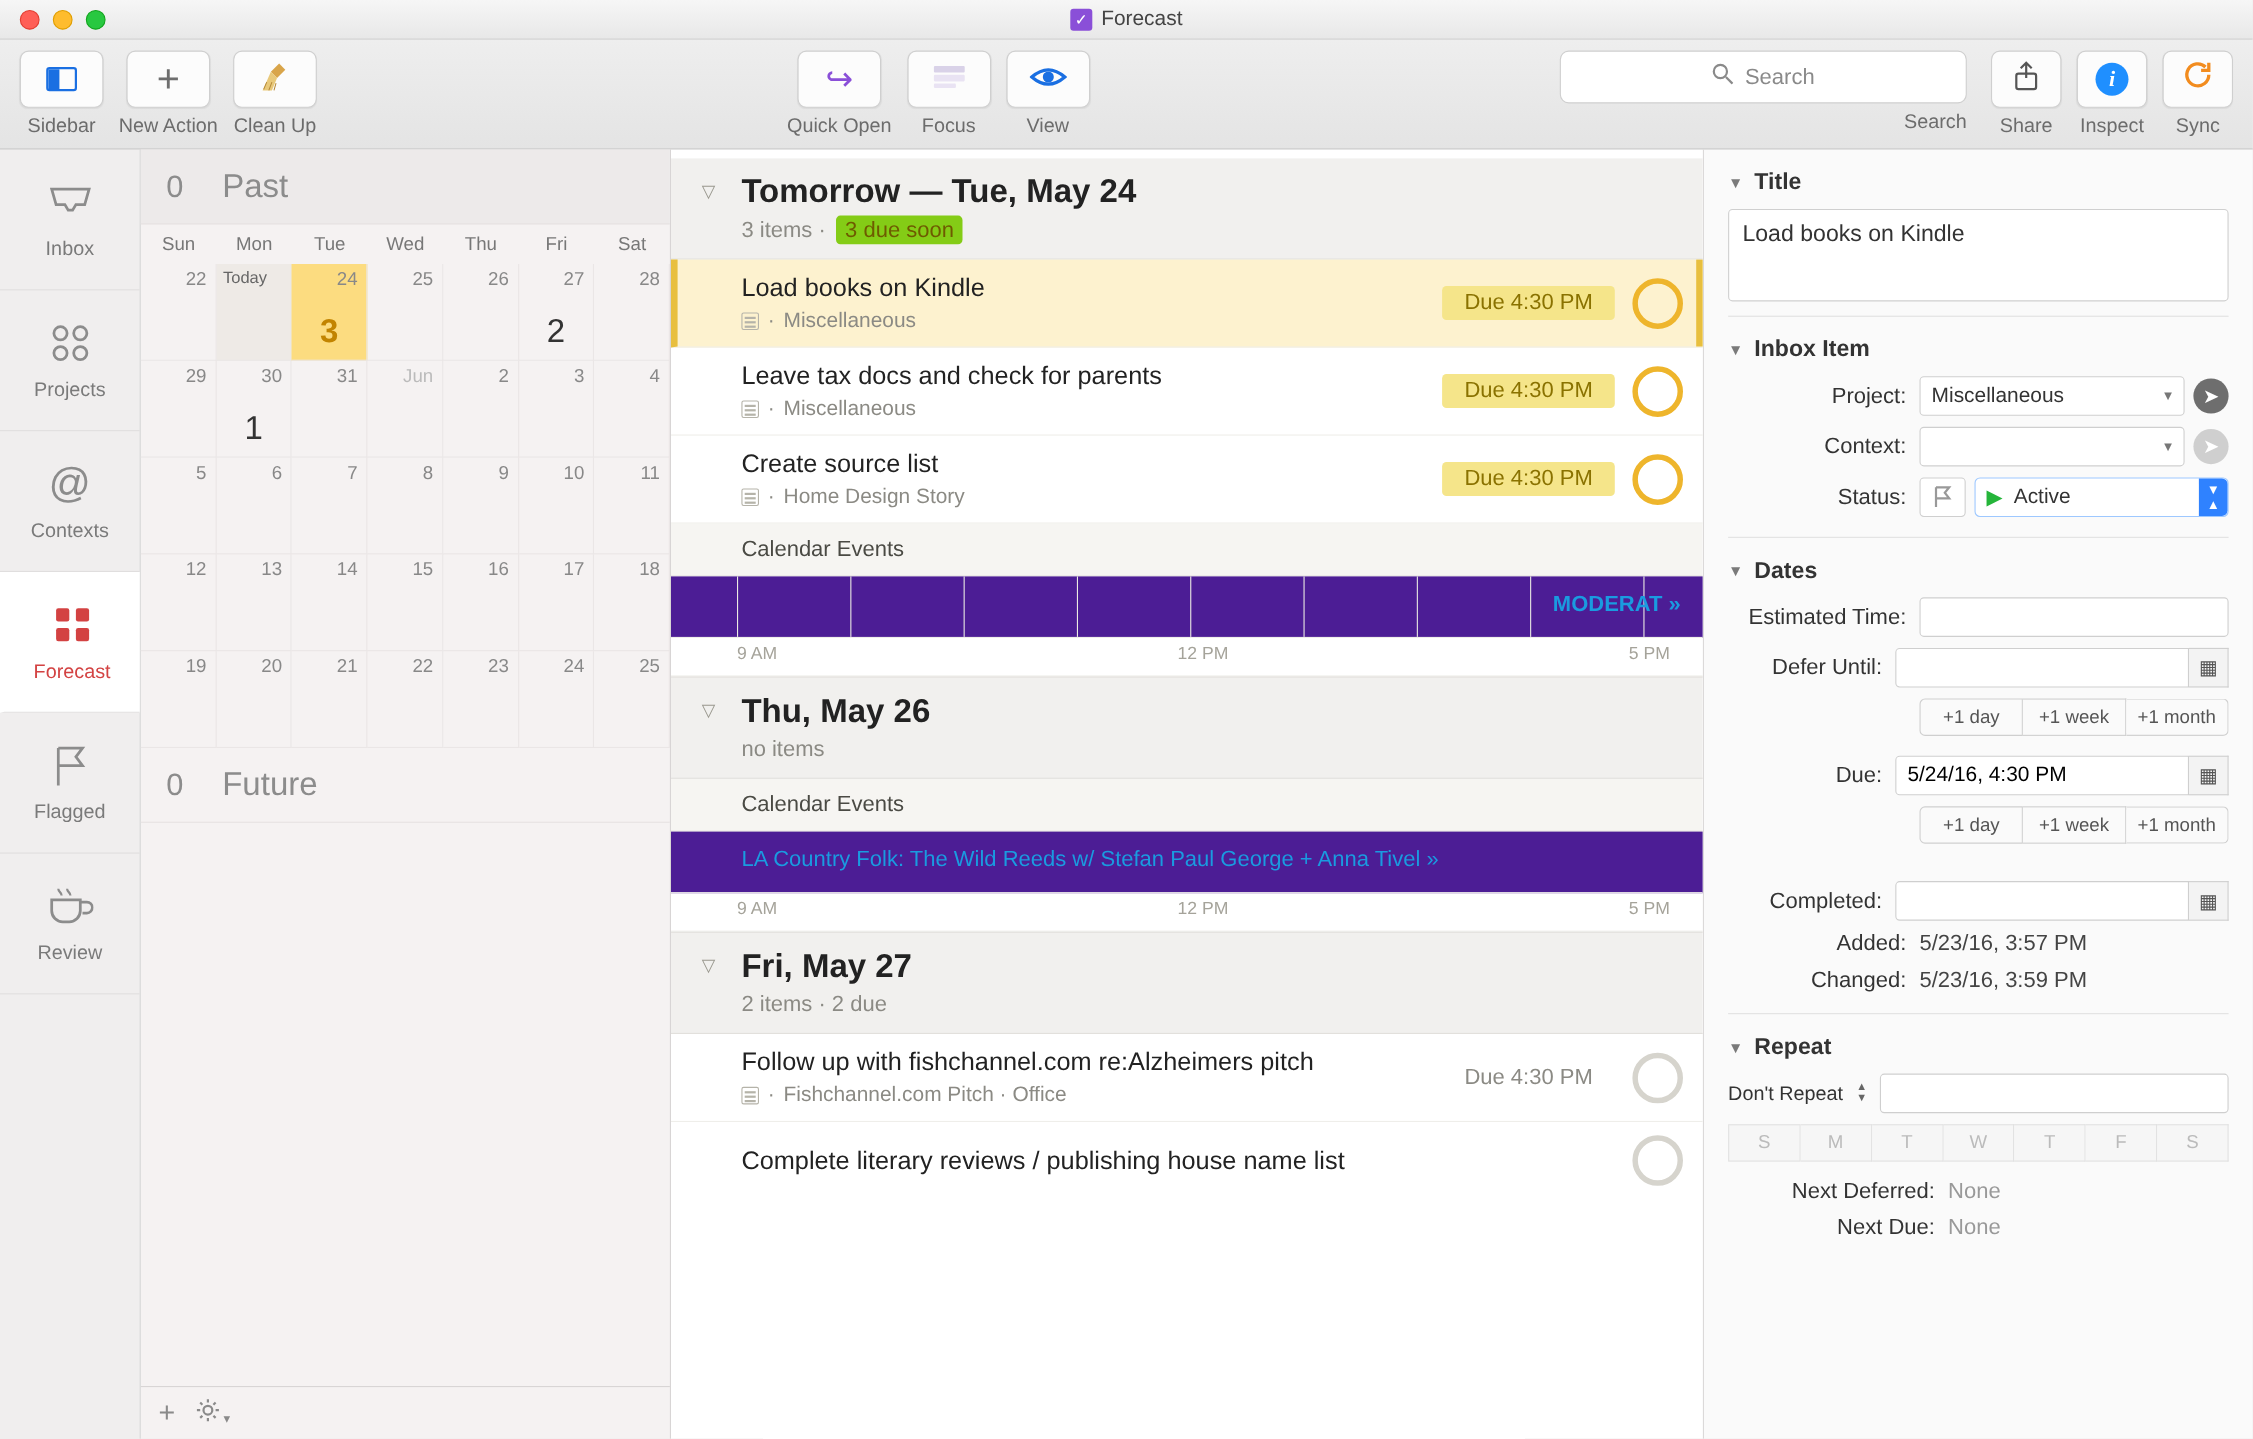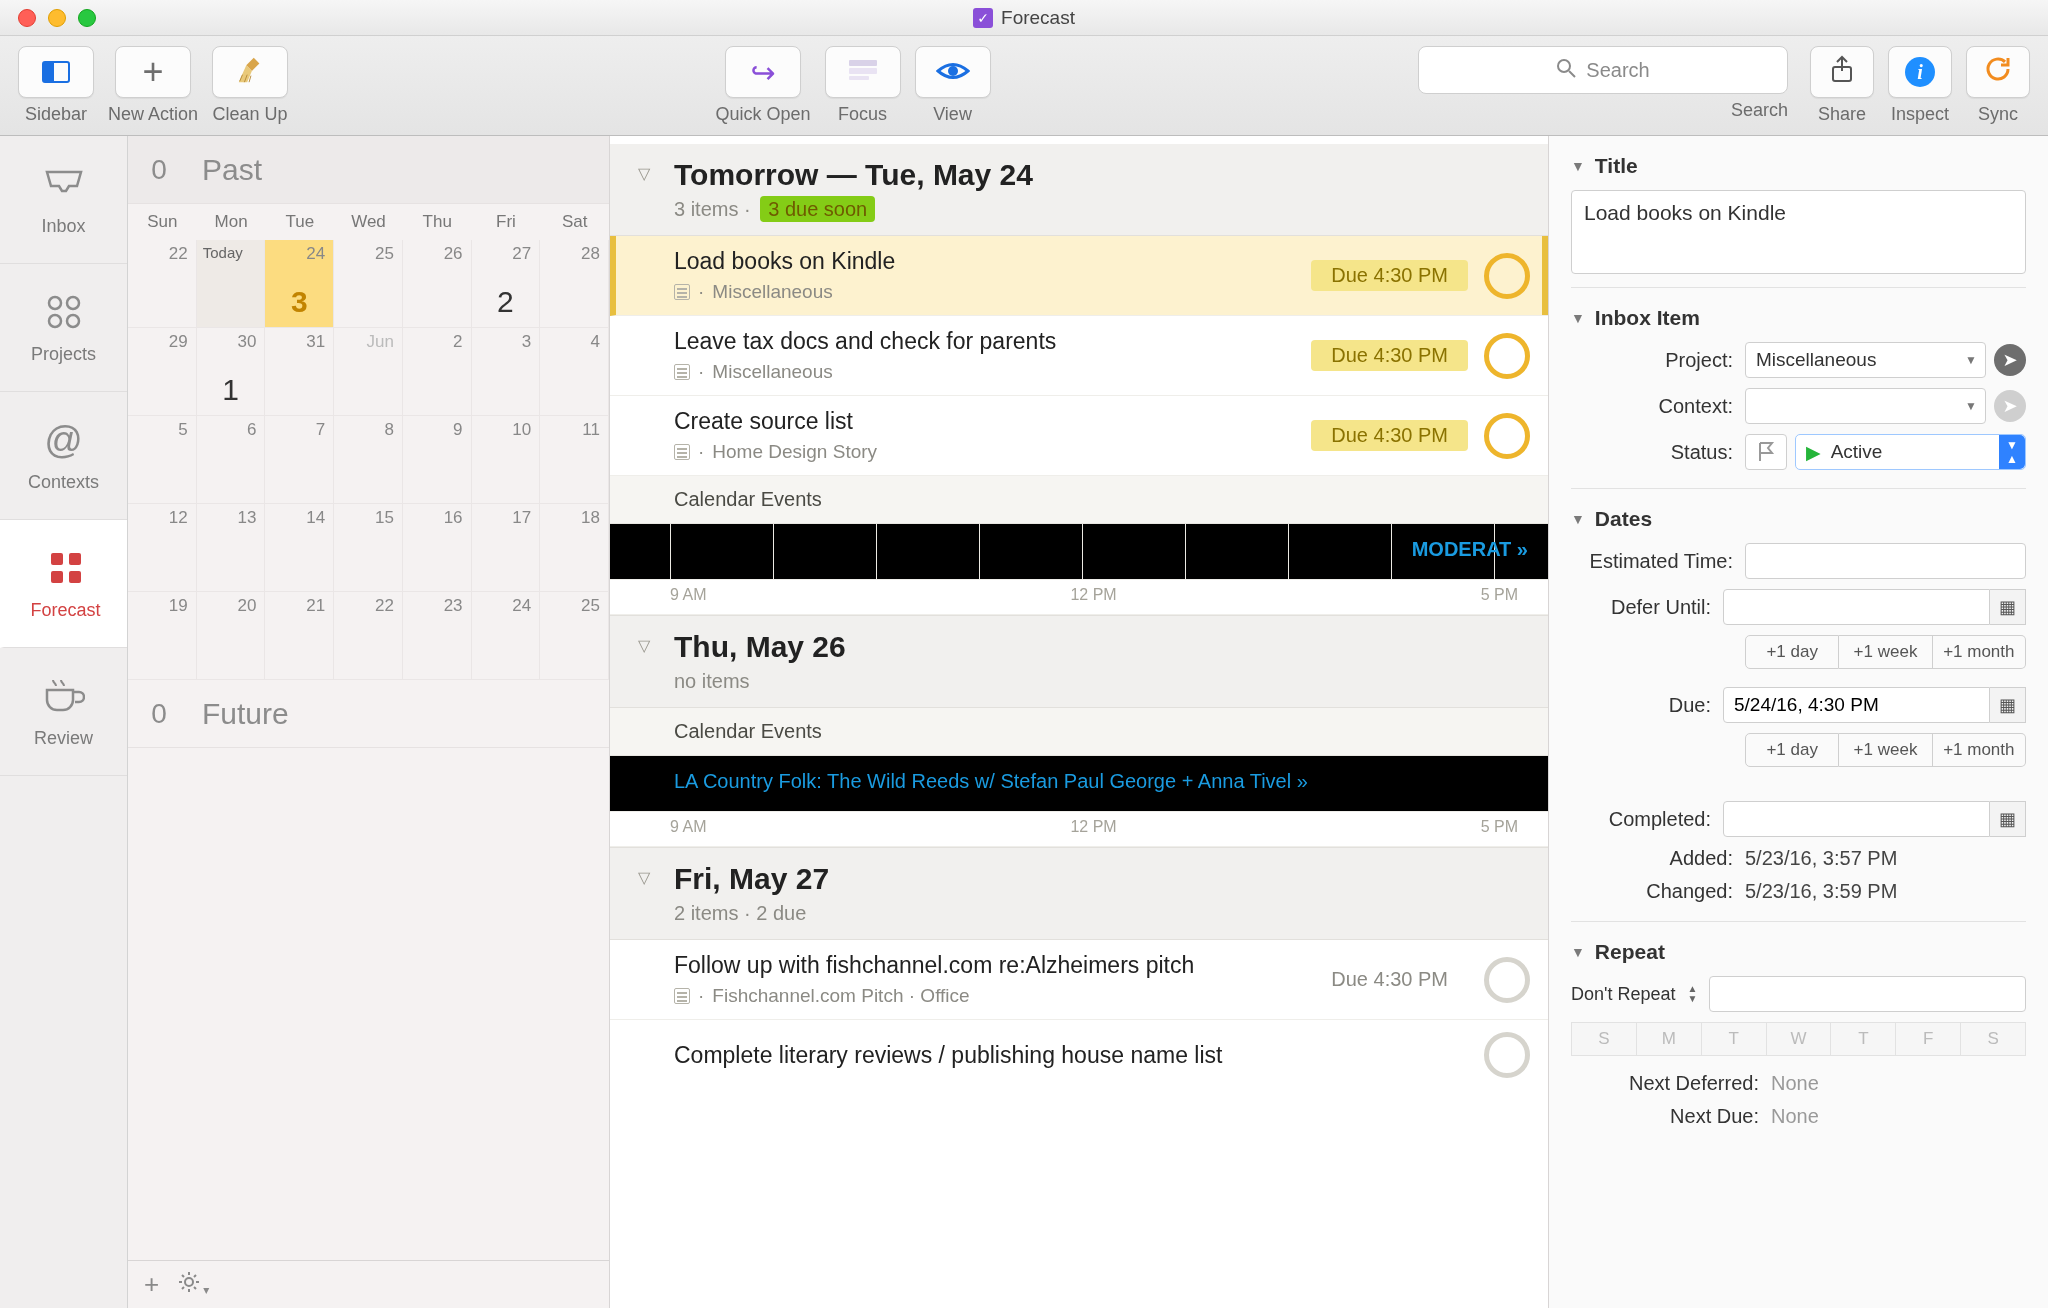--- a/index.html
+++ b/index.html
@@ -148,21 +148,21 @@
 .task-meta{font-size:19px;color:#8b8a84;margin-top:6px;display:flex;align-items:center;gap:8px;}
 .task-meta .noteicon{width:16px;height:16px;border:1.5px solid #b5b3a9;border-radius:2px;display:inline-block;position:relative;}
 .task-meta .noteicon::before{content:"";position:absolute;left:2px;right:2px;top:3px;height:1.5px;background:#b5b3a9;box-shadow:0 4px 0 #b5b3a9,0 8px 0 #b5b3a9;}
 .task-due{font-size:20px;color:#8a7200;background:#f5e58a;padding:4px 20px;border-radius:4px;margin-right:16px;white-space:nowrap;}
 .task-due.plain{background:transparent;color:#8b8a84;}
 .task-circle{
   width:46px;height:46px;border:5px solid #eeb52c;border-radius:50%;flex-shrink:0;
 }
 .task-circle.gray{border-color:#d6d4cd;}
 .timeline{
-  height:56px;position:relative;border-bottom:1px solid #efeeea;background:#000000;
+  height:56px;position:relative;border-bottom:1px solid #efeeea;background:#4c1d95;
 }
 .timeline .ticks{position:absolute;left:60px;right:20px;top:0;bottom:0;}
 .timeline .tick{position:absolute;top:0;bottom:0;width:1px;background:#eceae4;}
 .timeline .event{
   position:absolute;right:20px;top:14px;color:#1a9be0;font-size:20px;font-weight:500;
   white-space:nowrap;overflow:hidden;text-overflow:ellipsis;max-width:760px;
 }
 .timeline-labels{display:flex;justify-content:space-between;padding:6px 30px 10px 60px;font-size:16px;color:#a5a39a;border-bottom:1px solid #efeeea;}
 .statusbar{
   height:44px;border-top:1px solid #dedcd6;display:flex;align-items:center;justify-content:center;color:#6f6e68;font-size:19px;background:#fafaf8;
@@ -375,20 +375,28 @@
     <div class="persp-item active">
       <div class="picon">
           <svg width="36" height="36" viewBox="0 0 36 36">
             <rect x="3" y="3" width="12" height="12" rx="2" fill="#d34242"></rect>
             <rect x="21" y="3" width="12" height="12" rx="2" fill="#d34242"></rect>
             <rect x="3" y="21" width="12" height="12" rx="2" fill="#d34242"></rect>
             <rect x="21" y="21" width="12" height="12" rx="2" fill="#d34242"></rect>
           </svg>
         </div>
       <span>Forecast</span>
+    </div>
+    <div class="persp-item">
+      <div class="picon">
+          <svg width="34" height="40" viewBox="0 0 34 40">
+            <path d="M6 4v34M6 4h22l-6 8 6 8H6" fill="none" stroke="#8c8c8c" stroke-width="2.5"></path>
+          </svg>
+        </div>
+      <span>Flagged</span>
     </div>
     <div class="persp-item">
       <div class="picon">
           <svg width="42" height="36" viewBox="0 0 42 36">
             <path d="M4 12h26v10a10 10 0 0 1-10 10h-6A10 10 0 0 1 4 22z" fill="none" stroke="#8c8c8c" stroke-width="2.5"></path>
             <path d="M30 14h6a4 4 0 0 1 0 10h-4" fill="none" stroke="#8c8c8c" stroke-width="2.5"></path>
             <path d="M10 2c0 3 3 3 3 6M18 2c0 3 3 3 3 6" fill="none" stroke="#8c8c8c" stroke-width="2"></path>
           </svg>
         </div>
       <span>Review</span>

